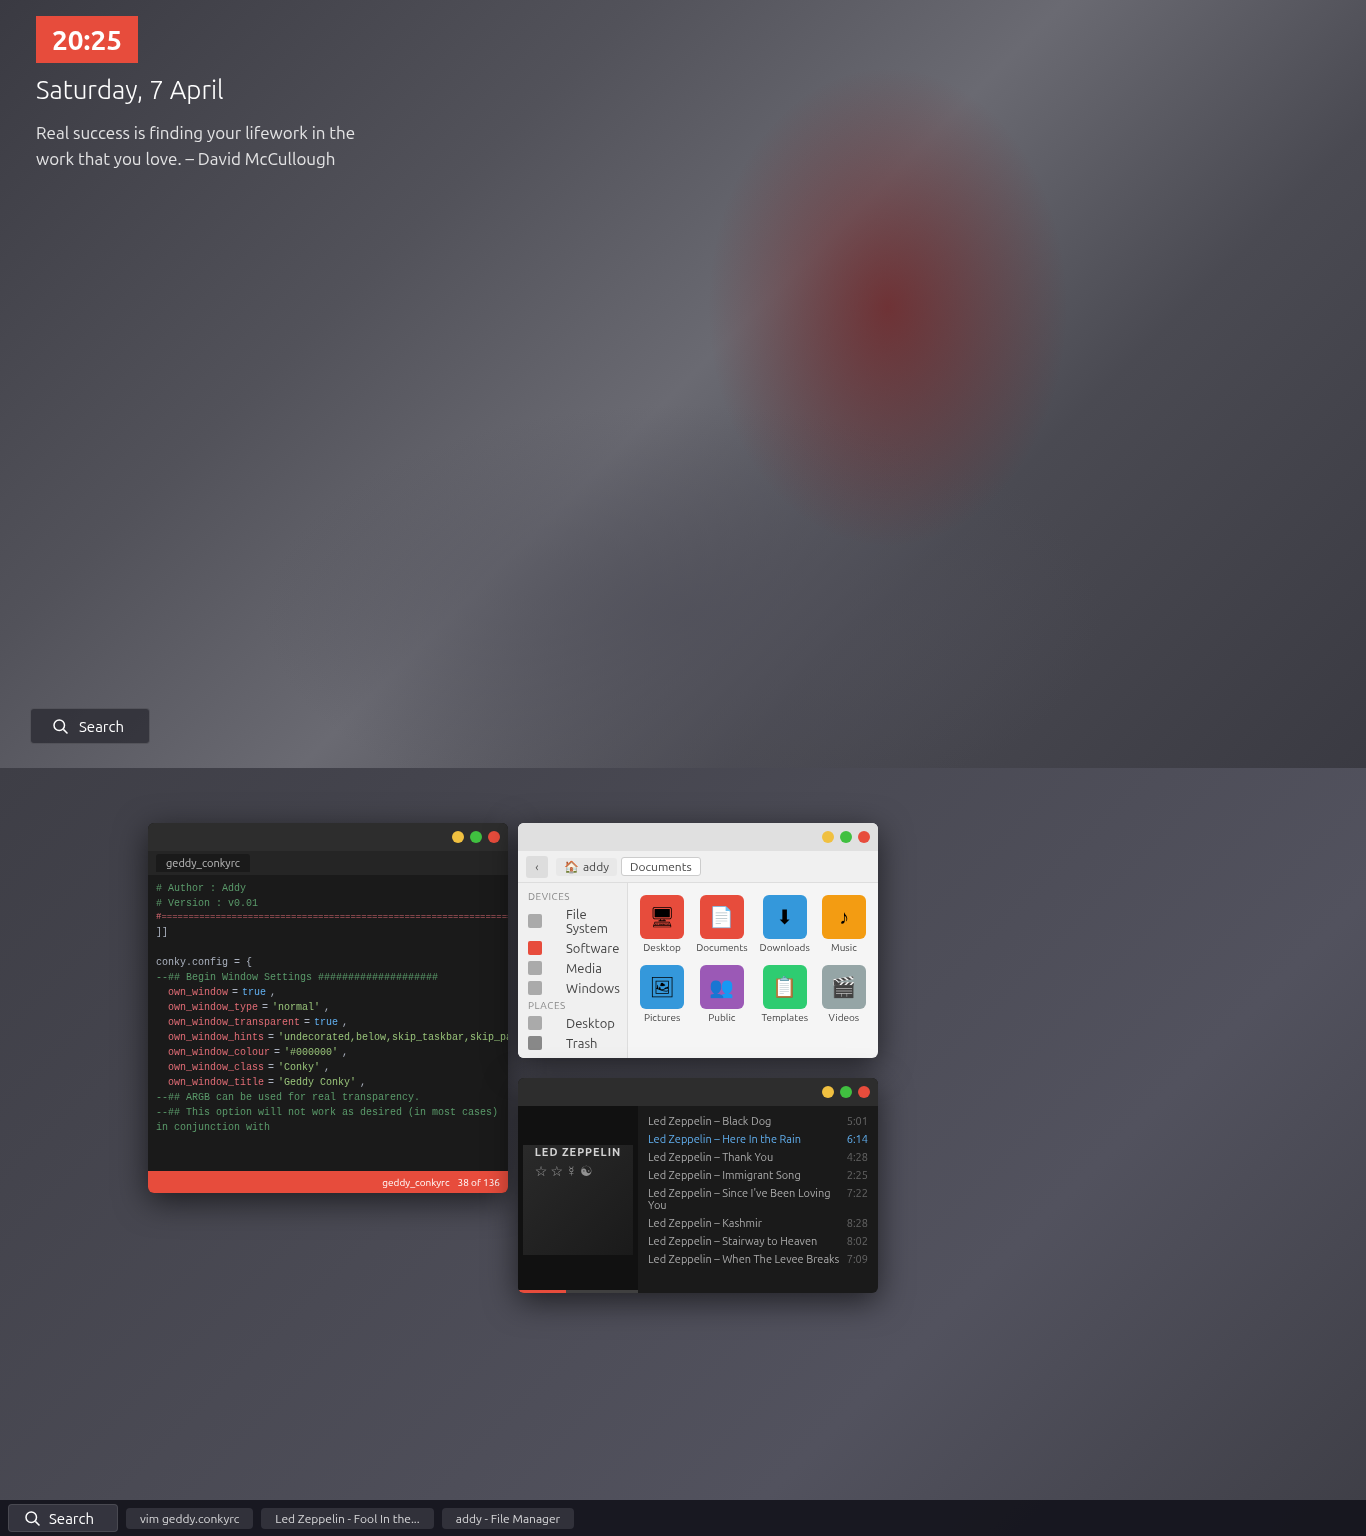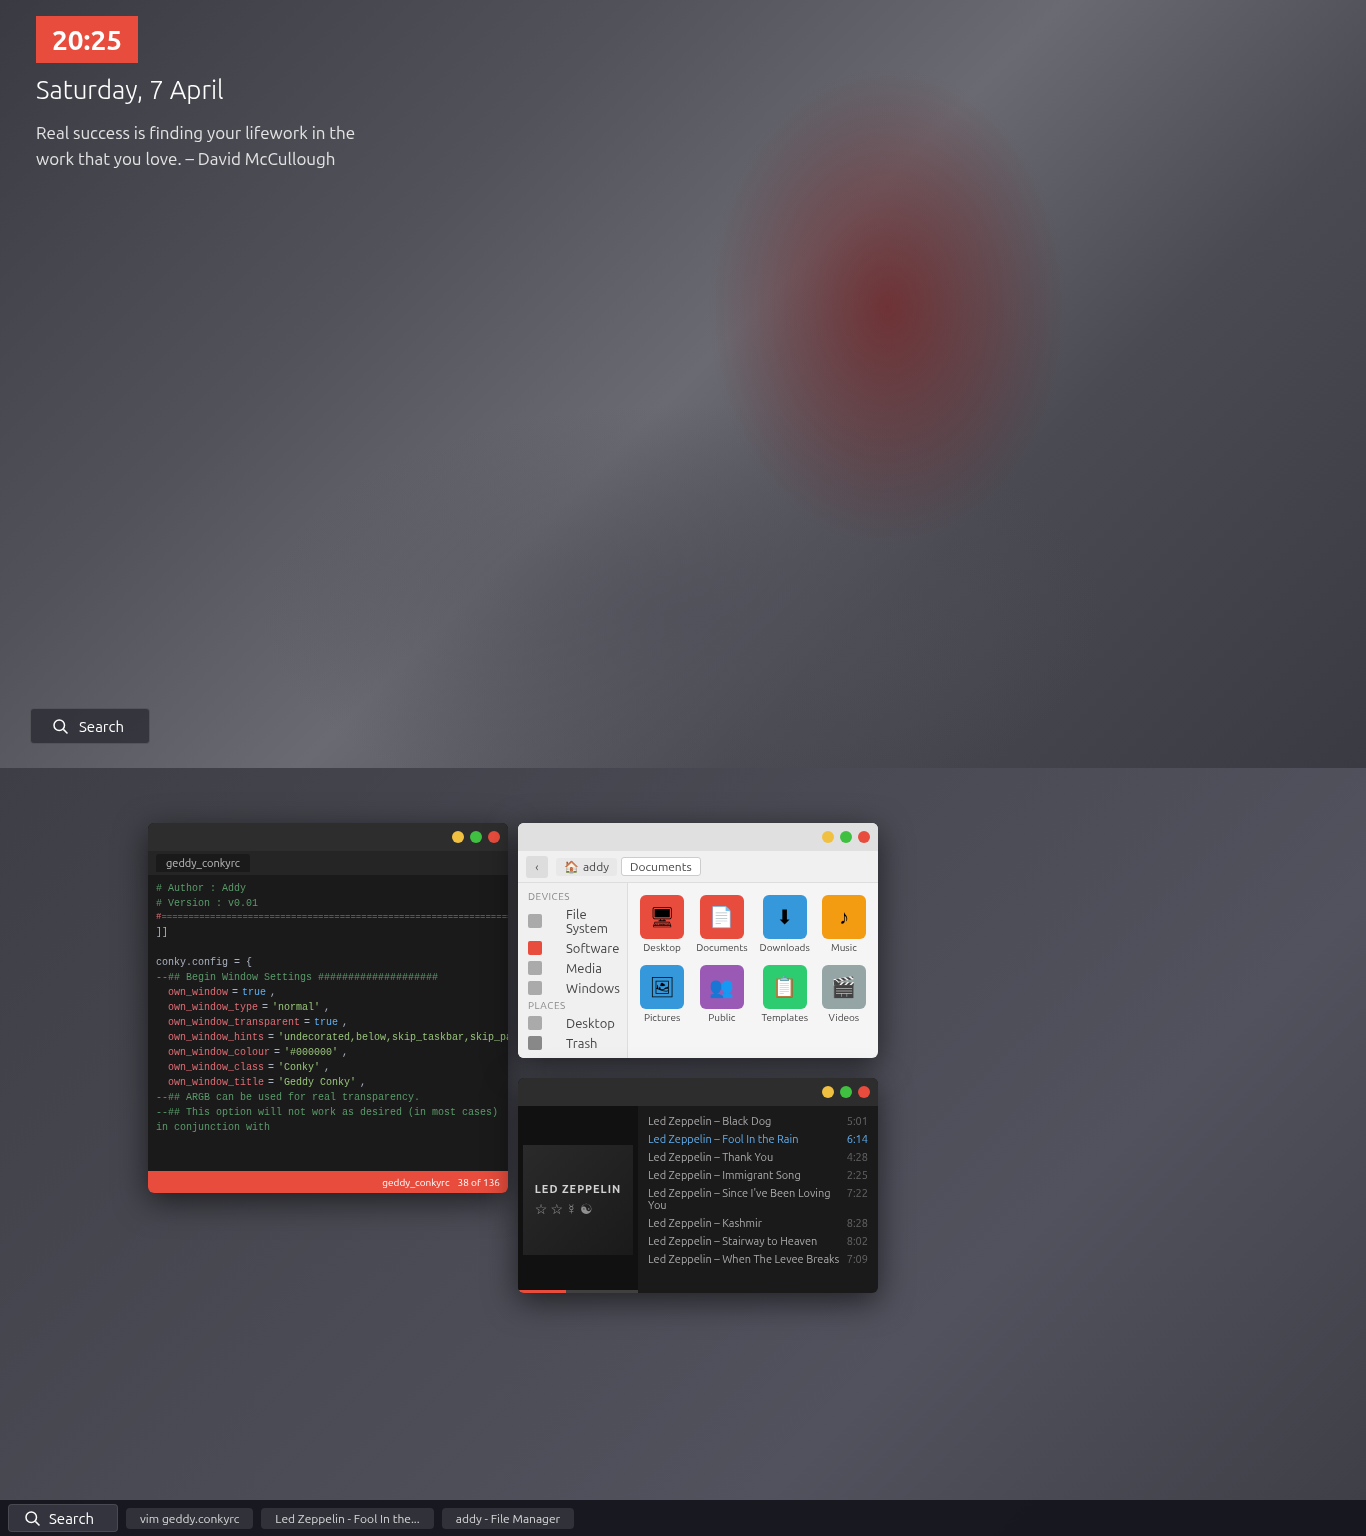--- a/index.html
+++ b/index.html
@@ -388,21 +388,20 @@
       justify-content: center;
       position: relative;
     }
 
     .album-art {
       width: 110px;
       height: 110px;
       background: linear-gradient(135deg, #2a2a2a, #1a1a1a);
       position: relative;
       display: flex;
-      align-items: center;
       justify-content: center;
     }
 
     .album-text {
       color: rgba(255,255,255,0.8);
       font-size: 11px;
       font-weight: bold;
       letter-spacing: 1px;
       text-align: center;
       line-height: 1.3;
@@ -694,21 +693,21 @@
         <div class="music-progress">
           <div class="music-progress-fill"></div>
         </div>
       </div>
       <div class="music-tracks">
         <div class="track-item">
           <span class="track-name">Led Zeppelin – Black Dog</span>
           <span class="track-duration">5:01</span>
         </div>
         <div class="track-item">
-          <span class="track-name active">Led Zeppelin – Fool In the Rain</span>
+          <span class="track-name active">Led Zeppelin – Here In the Rain</span>
           <span class="track-duration" style="color:#61afef;">6:14</span>
         </div>
         <div class="track-item">
           <span class="track-name">Led Zeppelin – Thank You</span>
           <span class="track-duration">4:28</span>
         </div>
         <div class="track-item">
           <span class="track-name">Led Zeppelin – Immigrant Song</span>
           <span class="track-duration">2:25</span>
         </div>

